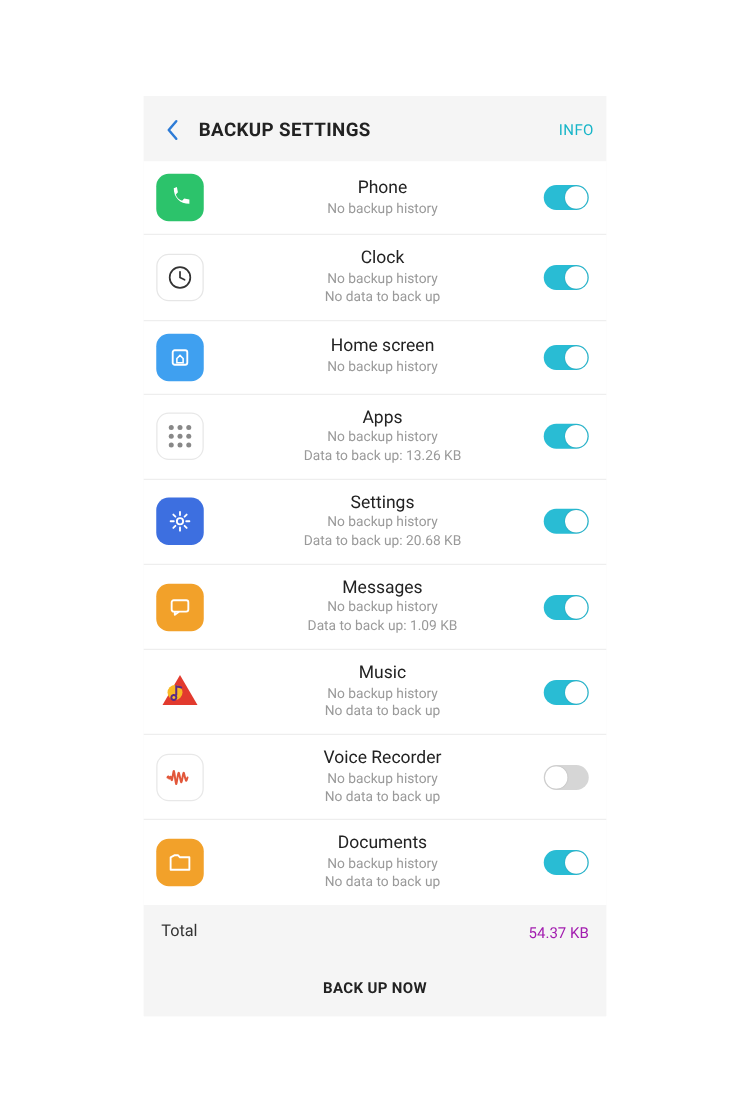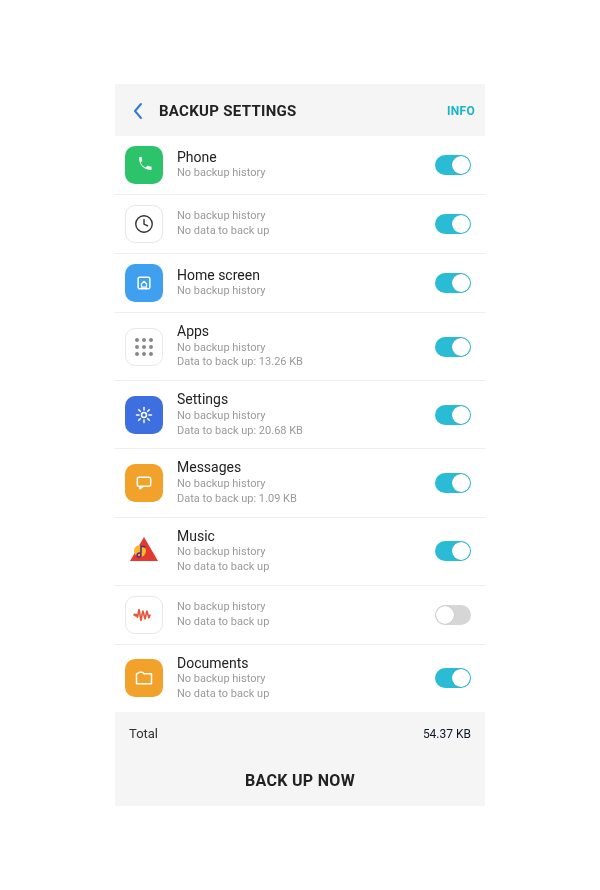--- a/index.html
+++ b/index.html
@@ -34,27 +34,28 @@
   .header-title {
     font-size: 15px;
     font-weight: 700;
     letter-spacing: 0.3px;
     color: #222;
     margin-left: 8px;
     flex: 1;
   }
   .header-info {
     font-size: 12px;
-    font-weight: 700;
+    font-weight: 400;
     color: #17b5c8;
     letter-spacing: 0.3px;
     cursor: pointer;
   }
   .list {
     background: #fff;
+    text-align: center;
   }
   .item {
     display: flex;
     align-items: center;
     padding: 10px 14px 10px 10px;
     border-bottom: 1px solid #eee;
   }
   .item:last-child { border-bottom: none; }
   .icon-wrap {
     width: 38px;
@@ -112,25 +113,25 @@
   .toggle.off .knob { left: 1px; }
   .total-row {
     display: flex;
     justify-content: space-between;
     align-items: flex-end;
     padding: 14px 14px;
     background: #f5f5f5;
     font-size: 13px;
     color: #333;
   }
-  .total-value { color: #0f172a; font-size: 12px; }
+  .total-value { color: #a21caf; font-size: 12px; }
   .action-btn {
     padding: 16px 0;
     text-align: center;
-    font-size: 16px;
+    font-size: 12px;
     font-weight: 700;
     letter-spacing: 0.3px;
     background: #f5f5f5;
     color: #222;
     cursor: pointer;
   }
   .dots-grid {
     display: grid;
     grid-template-columns: repeat(3, 4px);
     grid-gap: 3px;
@@ -172,20 +173,21 @@
     </div>
 
     <div class="item">
       <div class="icon-wrap icon-clock">
         <svg width="22" height="22" viewBox="0 0 24 24">
             <circle cx="12" cy="12" r="9" fill="none" stroke="#333" stroke-width="1.5"></circle>
             <path d="M12 7v5l4 2" stroke="#333" stroke-width="1.5" fill="none" stroke-linecap="round"></path>
           </svg>
       </div>
       <div class="info-col">
+        <div class="item-title">Clock</div>
         <div class="item-sub">No backup history</div>
         <div class="item-sub">No data to back up</div>
       </div>
       <div class="toggle on">
           <div class="knob"></div>
         </div>
     </div>
 
     <div class="item">
       <div class="icon-wrap icon-home">
@@ -279,20 +281,21 @@
         </div>
     </div>
 
     <div class="item">
       <div class="icon-wrap icon-voice">
         <svg width="24" height="20" viewBox="0 0 24 20">
             <path d="M2 10c1-3 1 3 2 0s1 6 2 0 1-8 2 0 1 6 2 0 1-4 2 0 1 6 2 0 1-4 2 0 1 3 2 0" fill="none" stroke="#e2573a" stroke-width="1.6" stroke-linecap="round"></path>
           </svg>
       </div>
       <div class="info-col">
+        <div class="item-title">Voice Recorder</div>
         <div class="item-sub">No backup history</div>
         <div class="item-sub">No data to back up</div>
       </div>
       <div class="toggle off">
           <div class="knob"></div>
         </div>
     </div>
 
     <div class="item">
       <div class="icon-wrap icon-docs">

